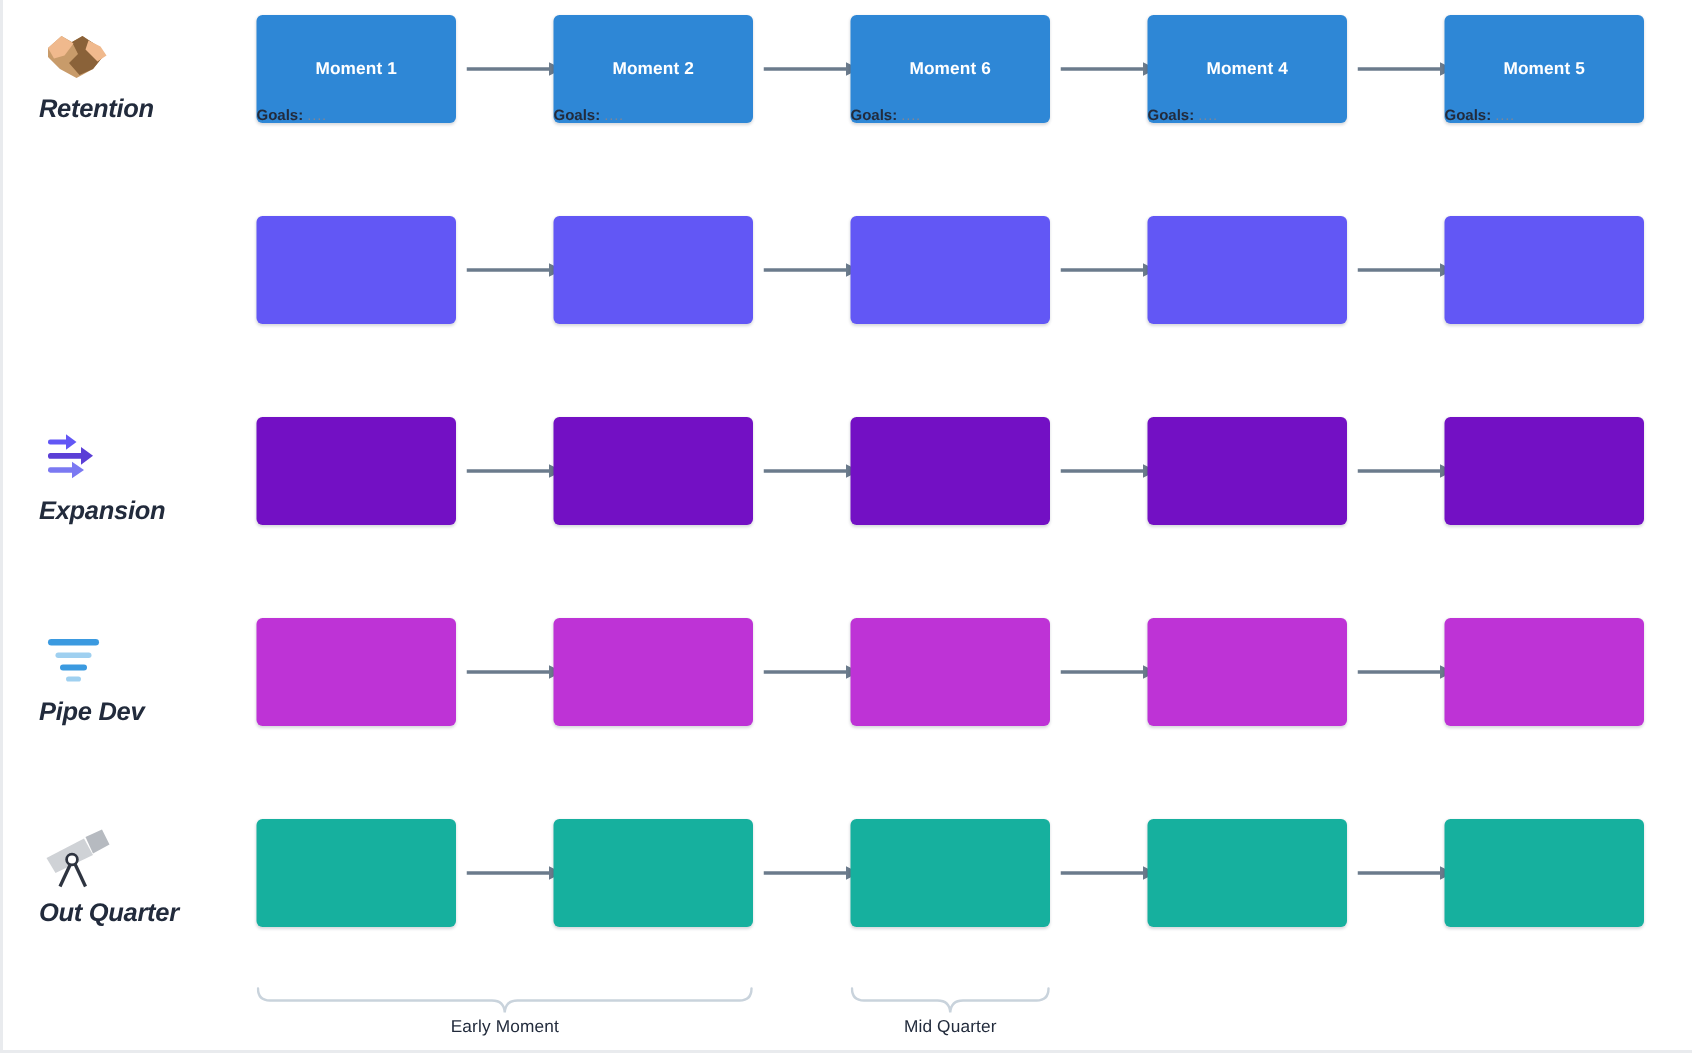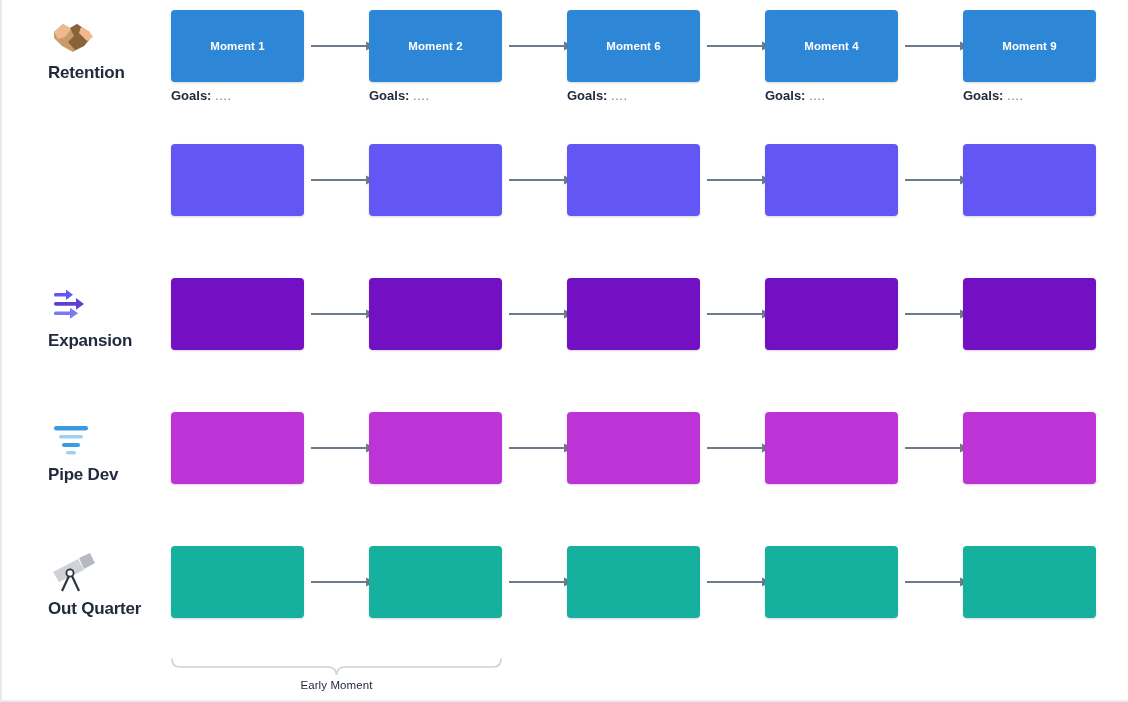--- a/index.html
+++ b/index.html
@@ -33,24 +33,25 @@
   .row {
     position: absolute;
     left: 0;
     right: 0;
     height: 135px;
   }
 
   
   .row-head {
     position: absolute;
-    left: 44px;
+    left: 22px;
     top: 0;
     width: 135px;
     height: 135px;
+    font-style: italic;
   }
   .row-icon {
     position: absolute;
     left: 2px;
     top: 10px;
     width: 50px;
     height: 50px;
   }
   .row-icon svg { display: block; }
   .row-label {
@@ -92,22 +93,22 @@
   .box-label {
     color: #ffffff;
     font-size: 11.5px;
     font-weight: bold;
     letter-spacing: 0.1px;
     text-align: center;
   }
   .goals {
     position: absolute;
     left: 0;
-    top: 78px;
-    font-size: 13px;
+    top: 62px;
+    font-size: 10px;
     font-weight: bold;
     color: #222b3c;
     white-space: nowrap;
   }
   .goals .dots {
     font-weight: normal;
     color: #7d8697;
     letter-spacing: 0.5px;
   }
 
@@ -205,21 +206,21 @@
         <div class="goals"><span>Goals:</span> <span class="dots">....</span></div>
       </div>
       <div class="arrow" style="left:734px">
         <svg width="65" height="12" viewBox="0 0 65 12">
             <line x1="0" y1="6" x2="55" y2="6" stroke="#6b7b8c" stroke-width="2.2"></line>
             <path d="M55 1.5 L64 6 L55 10.5 Z" fill="#6b7b8c"></path>
           </svg>
       </div>
       <div class="cell" style="left:792px">
         <div class="box" style="background:#2e87d6">
-          <span class="box-label">Moment 9</span>
+          <span class="box-label">Moment 5</span>
         </div>
         <div class="goals"><span>Goals:</span> <span class="dots">....</span></div>
       </div>
     </div>
   </div>
 
   <div class="row" style="top:134px">
     <div class="track">
       <div class="cell" style="left:0px">
         <div class="box" style="background:#6257f5">
@@ -479,18 +480,24 @@
 
   <div class="brackets">
 
     <div class="bracket" style="left:0px; width:331px">
       <svg width="331" height="20" viewBox="0 0 331 20" preserveAspectRatio="none">
         <path d="M1 1 Q1 9 9 9 L157 9 Q165 9 165.5 17 Q166 9 174 9 L322 9 Q330 9 330 1" fill="none" stroke="#c9d3dc" stroke-width="1.6" stroke-linecap="round"></path>
       </svg>
       <div class="bracket-label">Early Moment</div>
     </div>
 
+    <div class="bracket" style="left:396px; width:133px">
+      <svg width="133" height="20" viewBox="0 0 133 20" preserveAspectRatio="none">
+        <path d="M1 1 Q1 9 9 9 L58 9 Q66 9 66.5 17 Q67 9 75 9 L124 9 Q132 9 132 1" fill="none" stroke="#c9d3dc" stroke-width="1.6" stroke-linecap="round"></path>
+      </svg>
+      <div class="bracket-label">Mid Quarter</div>
+    </div>
 
 
   </div>
 
   <div class="bottom-rule"></div>
 </div>
 
 </body></html>

